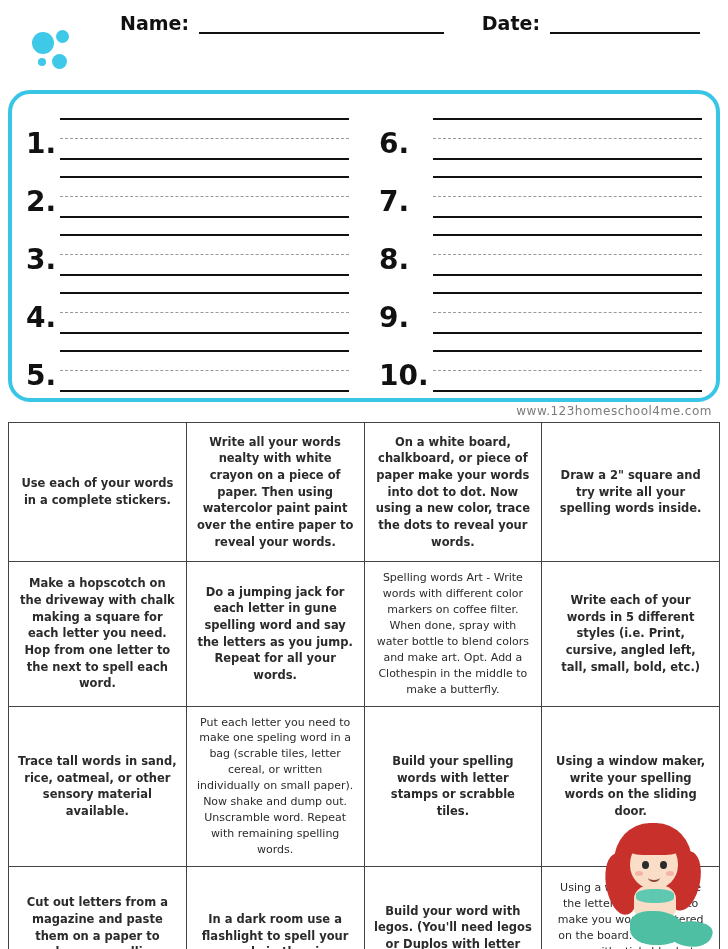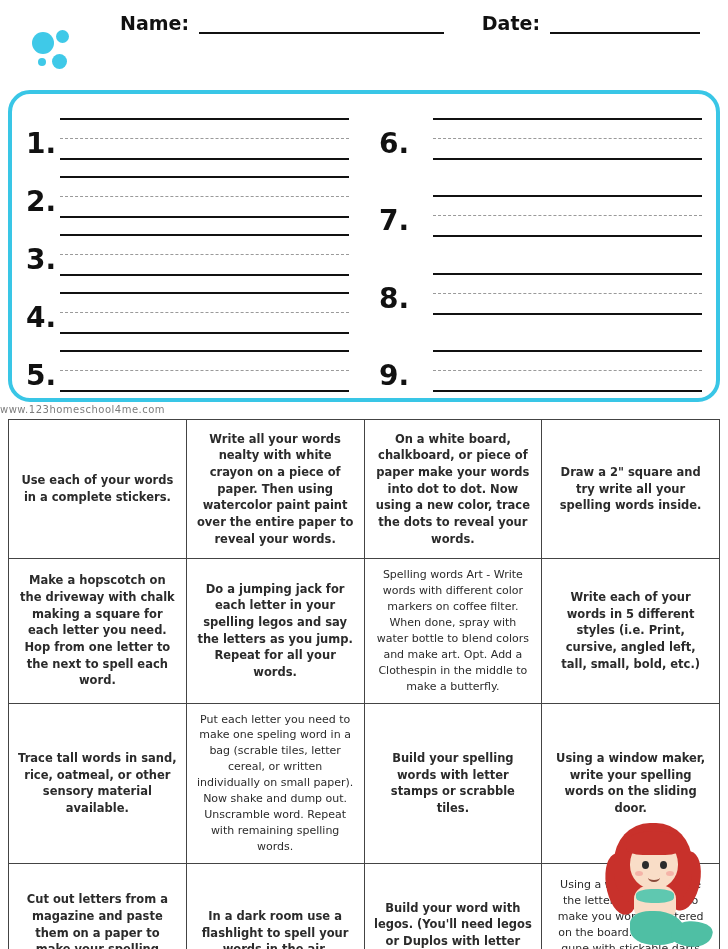--- a/index.html
+++ b/index.html
@@ -124,23 +124,24 @@
     border-top: 1px dashed #9a9a9a;
   }
   .lines .solid-bot {
     position: absolute;
     left: 0; right: 0; top: 44px;
     border-top: 2px solid #111;
   }
 
   
   .credit {
+    text-align: right;
     padding: 2px 16px 2px 0;
     font-family: "DejaVu Sans", sans-serif;
-    font-size: 10px;
+    font-size: 12px;
     color: #7c7c7c;
     letter-spacing: 0.5px;
   }
 
   
   .grid {
     margin: 2px 8px 0 8px;
     border: 1px solid #444;
     border-collapse: collapse;
     width: calc(100% - 16px);
@@ -352,37 +353,45 @@
 
     <div class="item">
       <span class="num wide">9.</span>
       <span class="lines">
         <span class="solid-top"></span>
         <span class="dash-mid"></span>
         <span class="solid-bot"></span>
       </span>
     </div>
 
+    <div class="item">
+      <span class="num wide">10.</span>
+      <span class="lines">
+        <span class="solid-top"></span>
+        <span class="dash-mid"></span>
+        <span class="solid-bot"></span>
+      </span>
+    </div>
 
   </div>
 </div>
 
 <div class="credit">www.123homeschool4me.com</div>
 
 <table class="grid">
   <tbody>
       <tr>
     <td class="c-md">Use each of your words in a complete stickers.</td>
     <td class="c-md">Write all your words nealty with white crayon on a piece of paper. Then using watercolor paint paint over the entire paper to reveal your words.</td>
     <td class="c-md">On a white board, chalkboard, or piece of paper make your words into dot to dot. Now using a new color, trace the dots to reveal your words.</td>
     <td class="c-md">Draw a 2" square and try write all your spelling words inside.</td>
   </tr>
   <tr>
     <td class="c-md">Make a hopscotch on the driveway with chalk making a square for each letter you need. Hop from one letter to the next to spell each word.</td>
-    <td class="c-md">Do a jumping jack for each letter in your spelling legos and say the letters as you jump. Repeat for all your words.</td>
+    <td class="c-md">Do a jumping jack for each letter in gune spelling word and say the letters as you jump. Repeat for all your words.</td>
     <td class="c-sm">Spelling words Art - Write words with different color markers on coffee filter. When done, spray with water bottle to blend colors and make art. Opt. Add a Clothespin in the middle to make a butterfly.</td>
     <td class="c-md">Write each of your words in 5 different styles (i.e.  Print, cursive, angled left, tall, small, bold, etc.)</td>
   </tr>
   <tr>
     <td class="c-md">Trace tall words in sand, rice, oatmeal, or other sensory material available.</td>
     <td class="c-sm">Put each letter you need to make one speling word in a bag (scrable tiles, letter cereal, or written individually on small paper). Now shake and dump out. Unscramble word. Repeat with remaining spelling words.</td>
     <td class="c-md">Build your spelling words with letter stamps or scrabble tiles.</td>
     <td class="c-md">Using a window maker, write your spelling words on the sliding door.</td>
   </tr>
   <tr>

